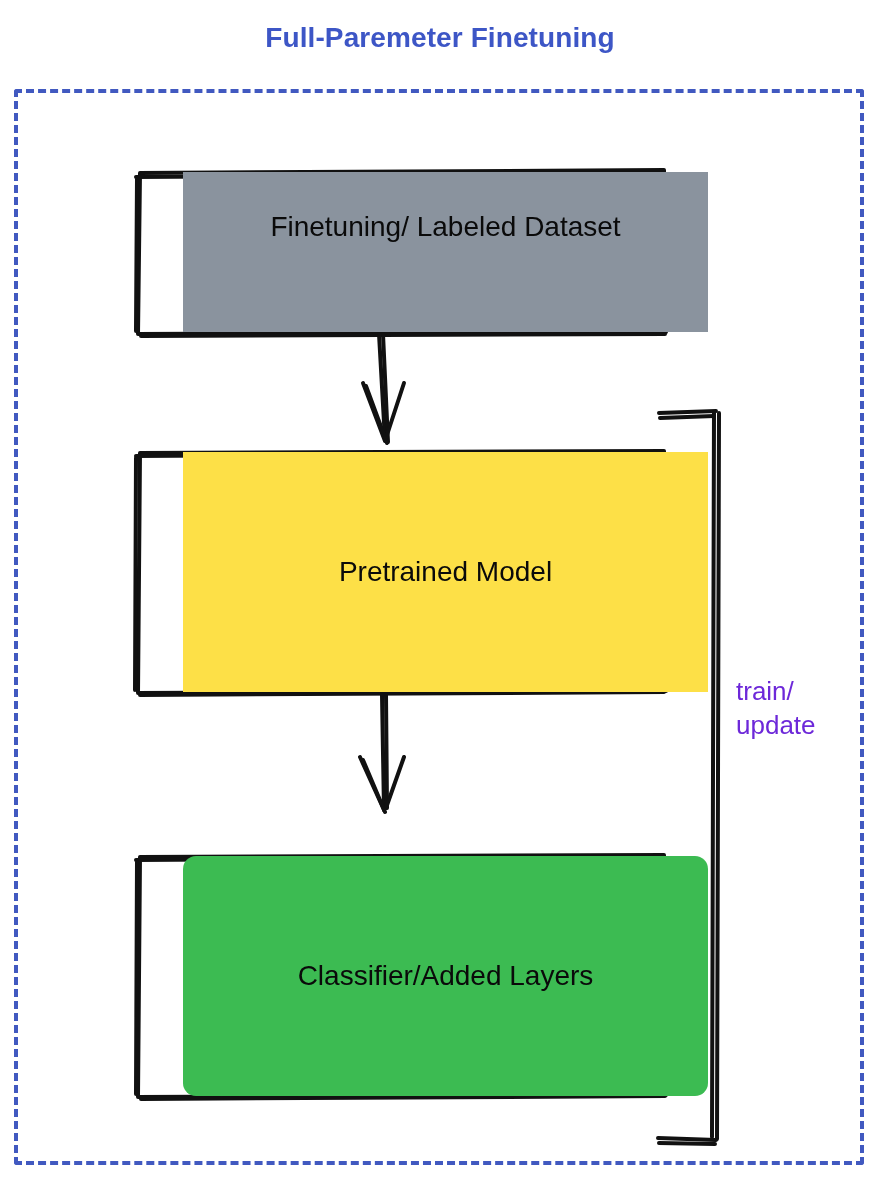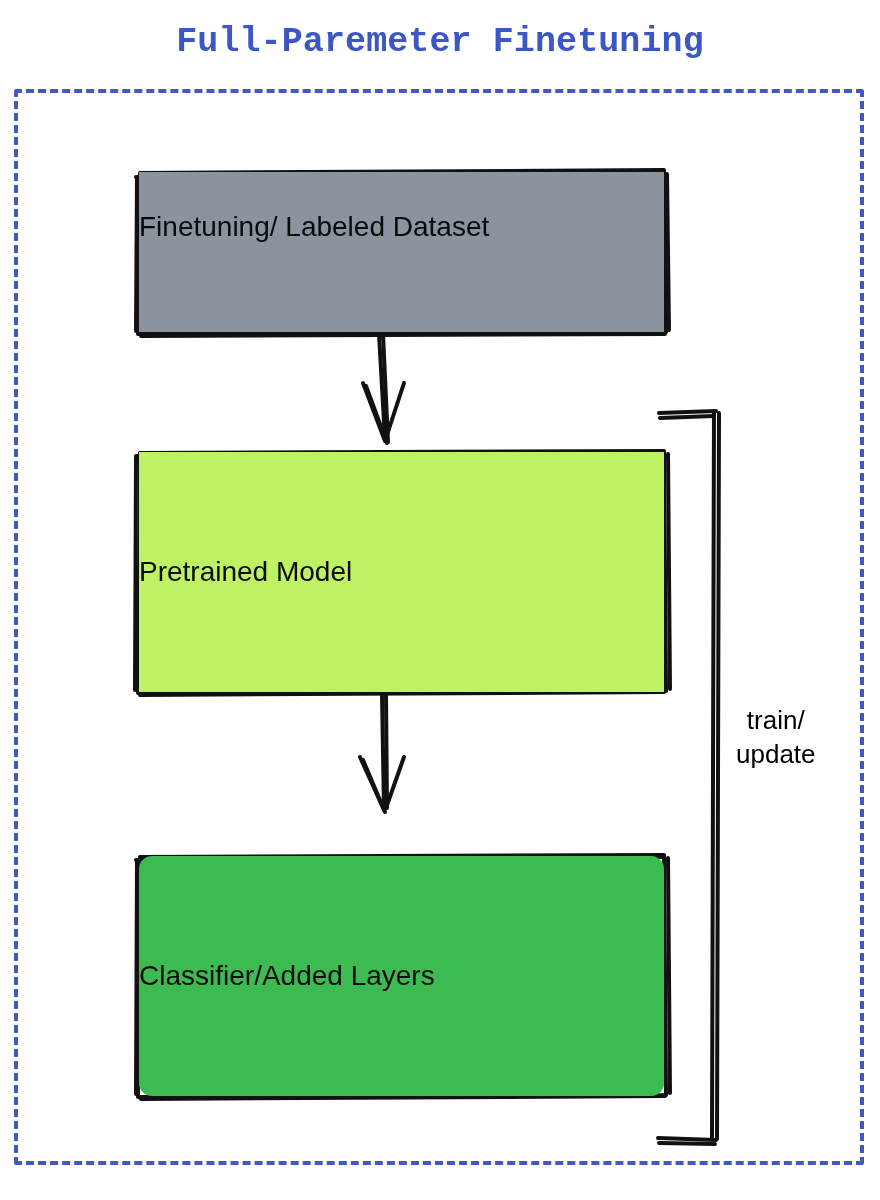--- a/index.html
+++ b/index.html
@@ -22,25 +22,25 @@
     height: 1200px;
   }
 
   
   .diagram-title {
     position: absolute;
     left: 0;
     top: 22px;
     width: 880px;
     text-align: center;
-    font-size: 35px;
+    font-size: 28px;
     font-weight: 700;
     letter-spacing: 0.1px;
     color: #3d56c6;
-    font-family: Liberation Mono, monospace;
+    font-family: Liberation Sans, sans-serif;
     white-space: nowrap;
   }
 
   
   .dashed-frame {
     position: absolute;
     left: 14px;
     top: 89px;
     width: 850px;
     height: 1076px;
@@ -57,21 +57,22 @@
     width: 880px;
     height: 1200px;
     pointer-events: none;
   }
 
   
   .node {
     position: absolute;
     display: flex;
     align-items: center;
-    justify-content: flex-start;
+    justify-content: center;
+    margin-left: 44px;
   }
   .node-label {
     font-size: 28px;
     font-weight: 400;
     color: #0a0a0a;
     font-family: "Liberation Sans", sans-serif;
     text-align: center;
     line-height: 1.2;
     white-space: nowrap;
     position: relative;
@@ -85,41 +86,41 @@
     height: 160px;
     background: #8a939e;
     align-items: flex-start;
     padding-top: 38px;
   }
   #node-pretrained {
     left: 139px;
     top: 452px;
     width: 525px;
     height: 240px;
-    background: #bef264;
+    background: #fde047;
   }
   #node-classifier {
     left: 139px;
     top: 856px;
     width: 525px;
     height: 240px;
     background: #3cbb52;
     border-radius: 13px;
   }
 
   
   .edge-label {
     position: absolute;
     left: 736px;
-    top: 704px;
+    top: 675px;
     font-size: 26px;
-    color: #000000;
+    color: #6d28d9;
     font-family: "Liberation Sans", sans-serif;
     line-height: 1.3;
-    text-align: center;
+    text-align: left;
     white-space: pre;
   }
 </style>
 </head>
 <body>
 
 <div id="canvas">
 
   <div class="diagram-title">Full-Paremeter Finetuning</div>
 

